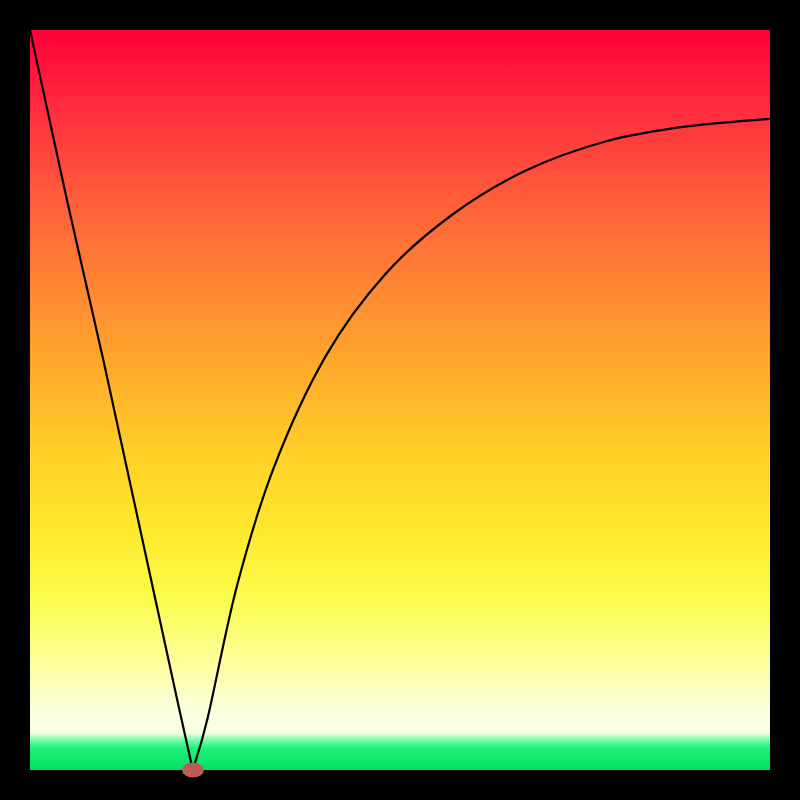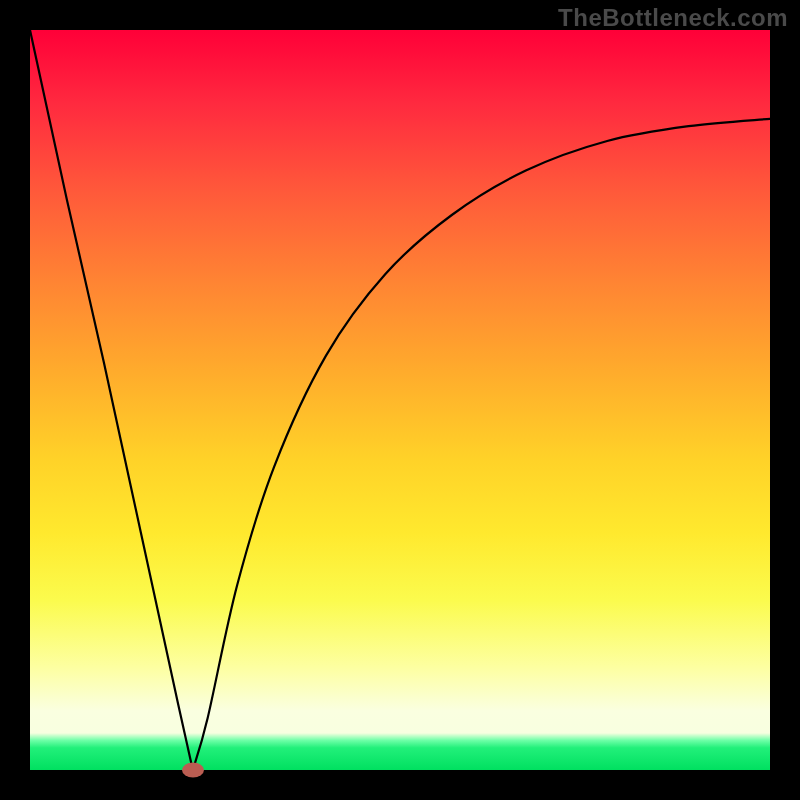--- a/index.html
+++ b/index.html
@@ -75,21 +75,20 @@
     stroke-width: 2.2;
     stroke-linejoin: round;
     stroke-linecap: round;
   }
 </style>
 </head>
 <body>
 
 <div class="frame">
 
-  <div class="watermark">TheBottleneck.com</div>
 
   <div class="plot-area">
 
     <svg class="curve" viewBox="0 0 740 740" preserveAspectRatio="none">
       <path d="M 0 0 L 37 170.19999999999993 L 74 332.99999999999994 L 111 503.2 L 148 673.4 L 162.8 740 C 165.26666666666668 731.3666666666667, 170.2 719.0333333333334, 177.6 688.2 C 185 657.3666666666667, 196.10000000000002 596.9333333333334, 207.20000000000002 555 C 218.3 513.0666666666666, 229.40000000000003 474.83333333333337, 244.20000000000002 436.6 C 259 398.3666666666667, 277.5 357.66666666666663, 296 325.59999999999997 C 314.5 293.5333333333333, 334.23333333333335 267.6333333333333, 355.2 244.2 C 376.16666666666663 220.76666666666665, 398.3666666666666 202.26666666666668, 421.79999999999995 185 C 445.2333333333333 167.73333333333332, 469.9 152.93333333333325, 495.8 140.5999999999999 C 521.7 128.26666666666657, 550.0666666666667 118.39999999999998, 577.2 111 C 604.3333333333334 103.60000000000002, 631.4666666666667 99.90000000000005, 658.6 96.20000000000005 C 685.7333333333333 92.50000000000004, 726.4333333333334 90.0333333333333, 740 88.79999999999995"></path>
     </svg>
 
     <div class="marker" style="left: 162.8px; top: 740px;"></div>
 
   </div>

